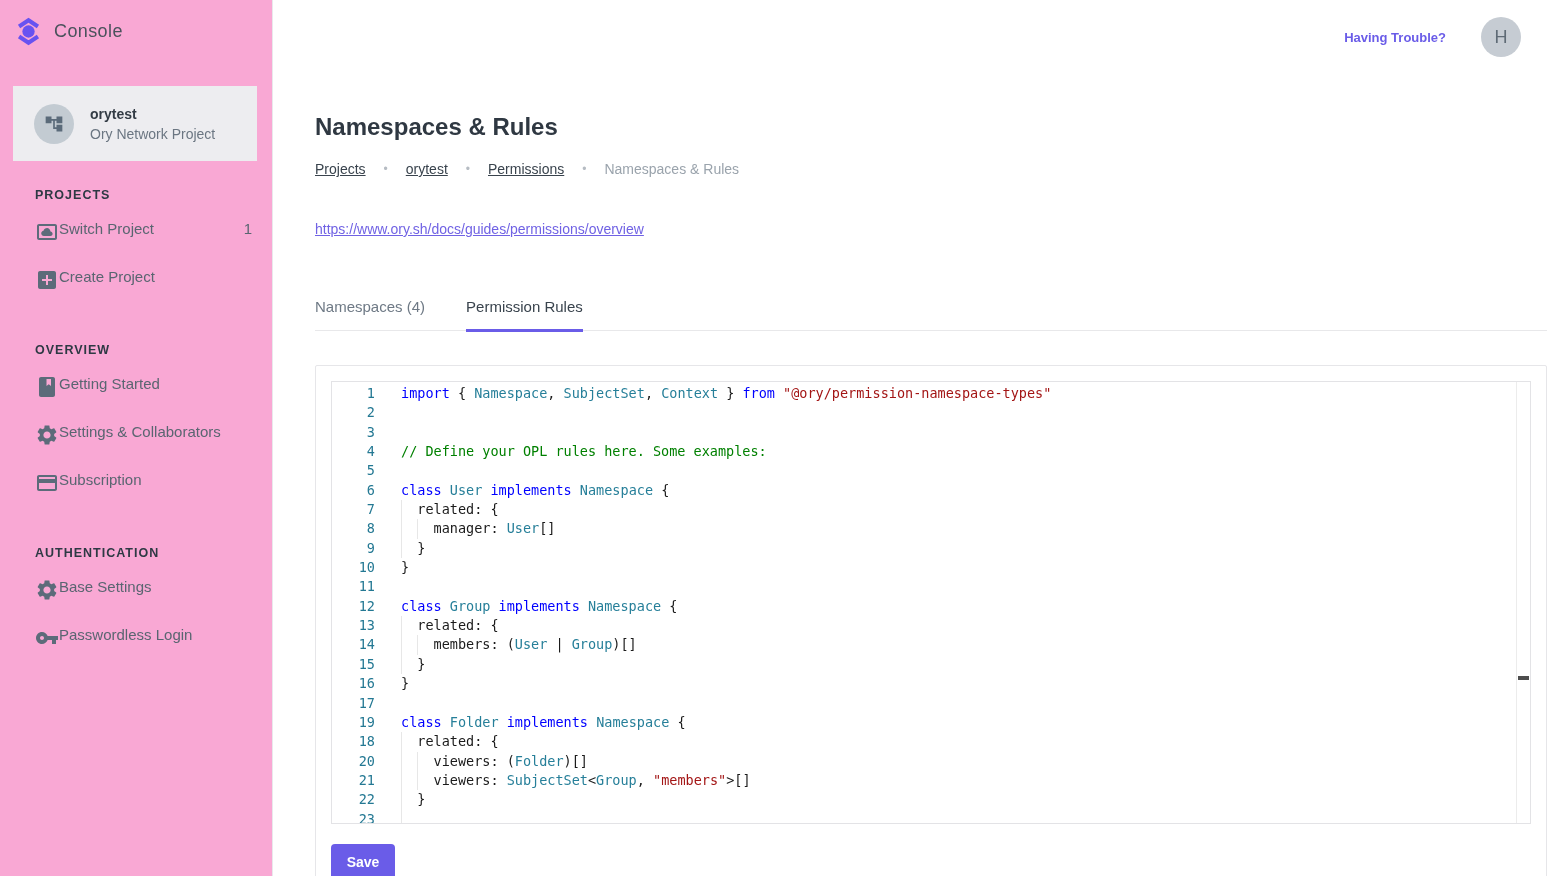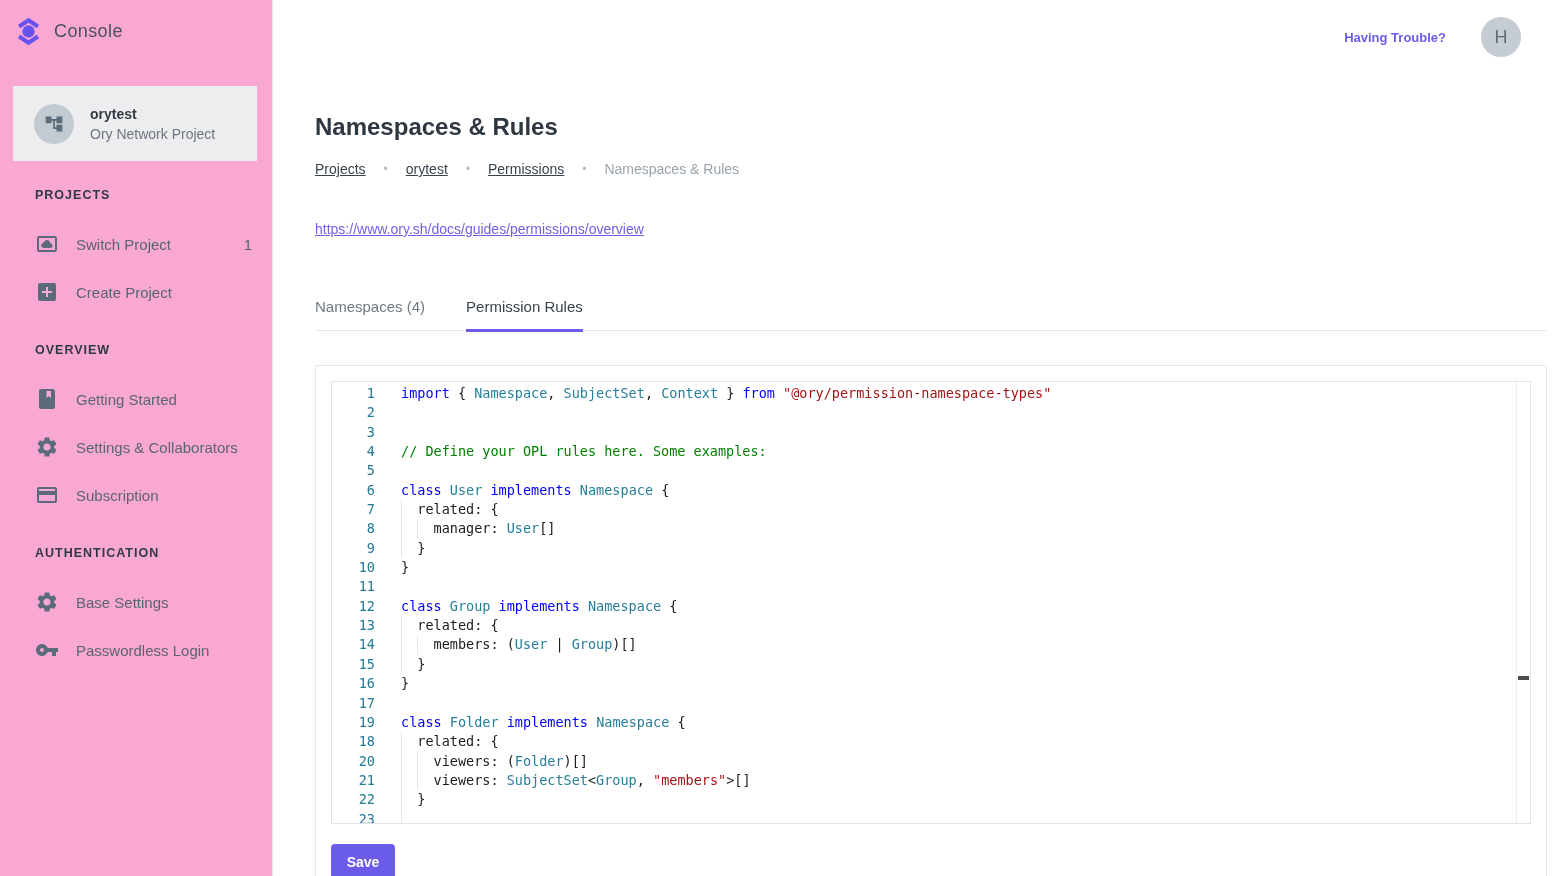--- a/index.html
+++ b/index.html
@@ -15,21 +15,21 @@
   
   .sidebar{width:273px;min-width:273px;height:100%;border-right:1px solid #e9e9ec;background:#f9a8d4;}
   .brand{height:62px;display:flex;align-items:center;gap:11px;padding-left:14px;cursor:pointer;}
   .brand svg{display:block;}
   .brand-name{font-size:18px;color:#4a525c;letter-spacing:.4px;}
   .project-row{margin:24px 15px 0 13px;height:75px;background:#ededf0;display:flex;align-items:center;gap:16px;padding-left:21px;cursor:pointer;}
   .proj-avatar{width:40px;height:40px;border-radius:50%;background:#c3cbd2;display:flex;align-items:center;justify-content:center;color:#5b6b7a;flex-shrink:0;}
   .proj-name{font-size:14px;font-weight:700;color:#333c45;}
   .proj-sub{font-size:14px;color:#6b7682;margin-top:4px;}
   .section-title{margin:27px 20px 18px 35px;font-size:12.5px;font-weight:700;letter-spacing:1px;color:#2e3944;}
-  .side-item{height:48px;display:flex;align-items:center;gap:17px;padding:0 20px 0 35px;cursor:pointer;font-size:15px;color:#5a6571;}
+  .side-item{height:48px;display:flex;padding:0 20px 0 35px;cursor:pointer;font-size:15px;color:#5a6571;}
   .side-item .icon{width:24px;height:24px;color:#5C6B7A;flex-shrink:0;}
   .side-item .icon svg{display:block;}
   .badge{margin-left:auto;color:#5a6571;font-size:15px;}
   
   .main{flex:1;padding:0 9px 0 42px;position:relative;}
   .top-header{height:74px;display:flex;align-items:center;justify-content:flex-end;gap:35px;padding-right:26px;}
   .help-link{color:var(--accent);font-weight:700;font-size:13px;text-decoration:none;cursor:pointer;}
   .avatar{width:40px;height:40px;border-radius:50%;background:#c6ccd3;color:#5f6b76;display:flex;align-items:center;justify-content:center;font-size:18px;cursor:pointer;}
   .page-title{margin:39px 0 0;font-size:24px;font-weight:700;color:#2f3842;}
   .breadcrumb{margin-top:20px;font-size:14px;display:flex;align-items:center;}

